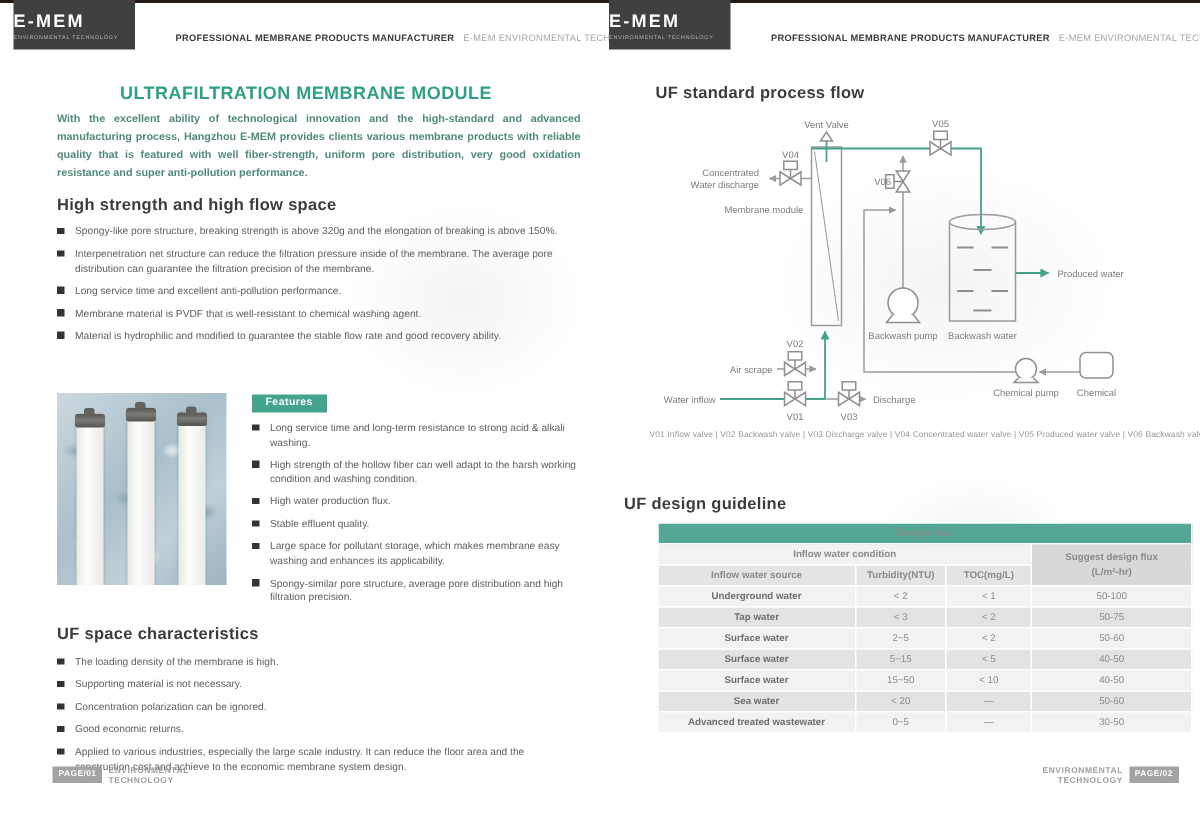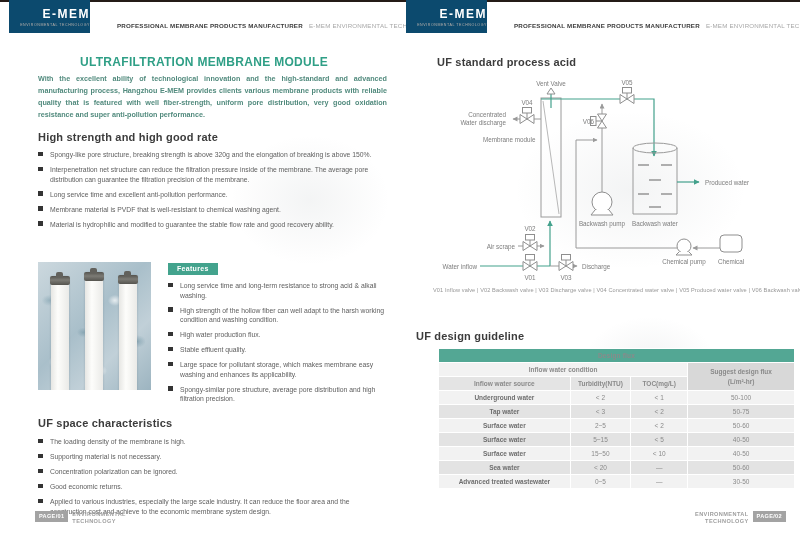--- a/index.html
+++ b/index.html
@@ -5,21 +5,21 @@
   * { margin:0; padding:0; box-sizing:border-box; }
   html,body { width:800px; height:543px; }
   body { position:relative; background:#fff; font-family:"Liberation Sans",sans-serif; overflow:hidden; color:#5f5f5f; }
 
   
   .wm { position:absolute; border-radius:45% 55% 60% 40%/50% 45% 55% 50%;
         background:radial-gradient(closest-side, rgba(125,135,140,.09), rgba(125,135,140,0) 72%); pointer-events:none; }
 
   
   .top-line { position:absolute; top:0; left:0; width:800px; height:2px; background:#241b17; }
-  .logo-box { position:absolute; top:0; width:81px; height:33px; background:#0c4a6e; color:#fff; text-align:right; padding-top:7px; }
+  .logo-box { position:absolute; top:0; width:81px; height:33px; background:#404040; color:#fff; text-align:left; padding-top:7px; }
   .logo-name { font-size:12px; font-weight:bold; letter-spacing:1.5px; }
   .logo-sub  { font-size:3.6px; letter-spacing:.55px; color:#b9b1ab; margin-top:2px; }
   .tagline { position:absolute; top:22px; display:flex; align-items:center; gap:6px; white-space:nowrap; }
   .tag-bold  { font-size:6.2px; font-weight:bold; color:#3c3c3c; letter-spacing:.2px; }
   .tag-light { font-size:6.2px; color:#a8a8a8; letter-spacing:.2px; }
   .tag-badge { width:18px; height:7px; background:#3a312c;
                background-image:repeating-linear-gradient(90deg, rgba(255,255,255,.8) 0 1px, transparent 1px 3px);
                background-size:14px 3px; background-position:2px 2px; background-repeat:no-repeat; }
 
   
@@ -103,21 +103,21 @@
 </div>
 <div class="tagline" style="left:514px;">
   <span class="tag-bold">PROFESSIONAL MEMBRANE PRODUCTS MANUFACTURER</span>
   <span class="tag-light">E-MEM ENVIRONMENTAL TECHNOLOGY</span>
 
 </div>
 
 <div class="page-title">ULTRAFILTRATION MEMBRANE MODULE</div>
 <div class="intro">With the excellent ability of technological innovation and the high-standard and advanced manufacturing process, Hangzhou E-MEM provides clients various membrane products with reliable quality that is featured with well fiber-strength, uniform pore distribution, very good oxidation resistance and super anti-pollution performance.</div>
 
-<div class="sec-head" style="top:131px; left:38px;">High strength and high good rate</div>
+<div class="sec-head" style="top:131px; left:38px;">High strength and high flow space</div>
 <ul class="blist" style="top:150px; left:38px; width:350px;">
   <li>Spongy-like pore structure, breaking strength is above 320g and the elongation of breaking is above 150%.</li>
   <li>Interpenetration net structure can reduce the filtration pressure inside of the membrane. The average pore distribution can guarantee the filtration precision of the membrane.</li>
   <li>Long service time and excellent anti-pollution performance.</li>
   <li>Membrane material is PVDF that is well-resistant to chemical washing agent.</li>
   <li>Material is hydrophilic and modified to guarantee the stable flow rate and good recovery ability.</li>
 </ul>
 
 <div class="sec-head" style="top:242px; left:38px;margin-top:48px;">UF characteristics</div>
 <div class="membrane-img">
@@ -145,21 +145,21 @@
 </ul>
 
 <div class="footer" style="left:35px;">
   <span class="page-badge">PAGE/01</span>
   <span class="footer-text">
     <span>ENVIRONMENTAL</span><br>
     <span>TECHNOLOGY</span>
   </span>
 </div>
 
-<div class="sec-head flow-head">UF standard process acid</div>
+<div class="sec-head flow-head">UF standard process flow</div>
 
 <div class="diagram">
 <svg width="340" height="215" viewBox="0 0 340 215">
   <defs>
     <marker id="aG" markerWidth="6" markerHeight="6" refX="4.5" refY="2.5" orient="auto">
       <path d="M0,0 L5,2.5 L0,5 Z" fill="#9a9a9a"></path>
     </marker>
     <marker id="aT" markerWidth="6" markerHeight="6" refX="4.5" refY="2.5" orient="auto">
       <path d="M0,0 L5,2.5 L0,5 Z" fill="#43a18c"></path>
     </marker>

